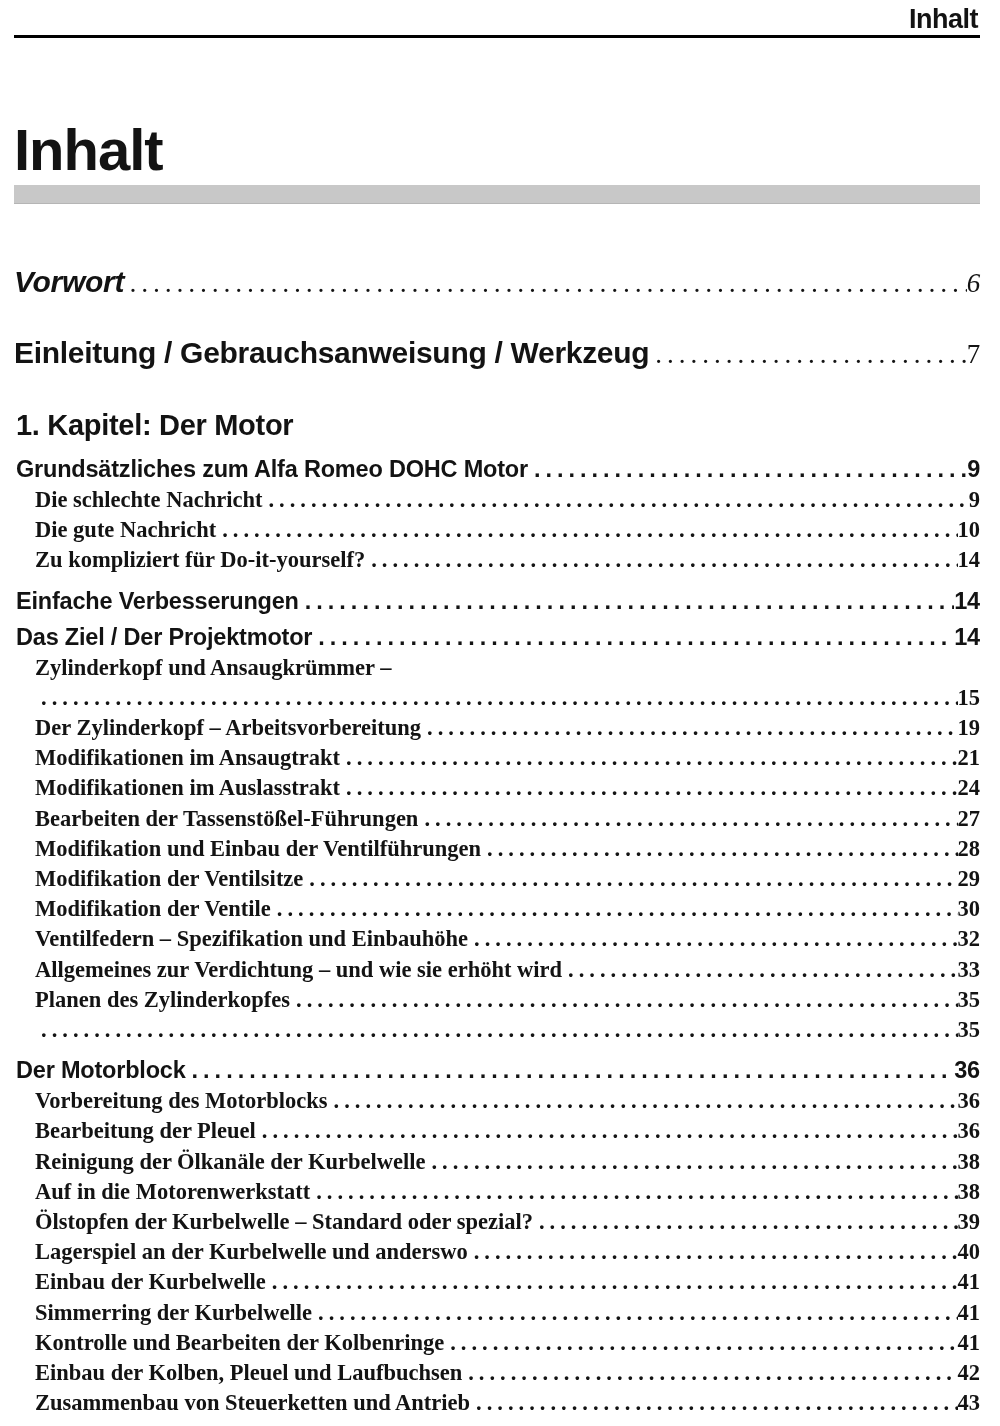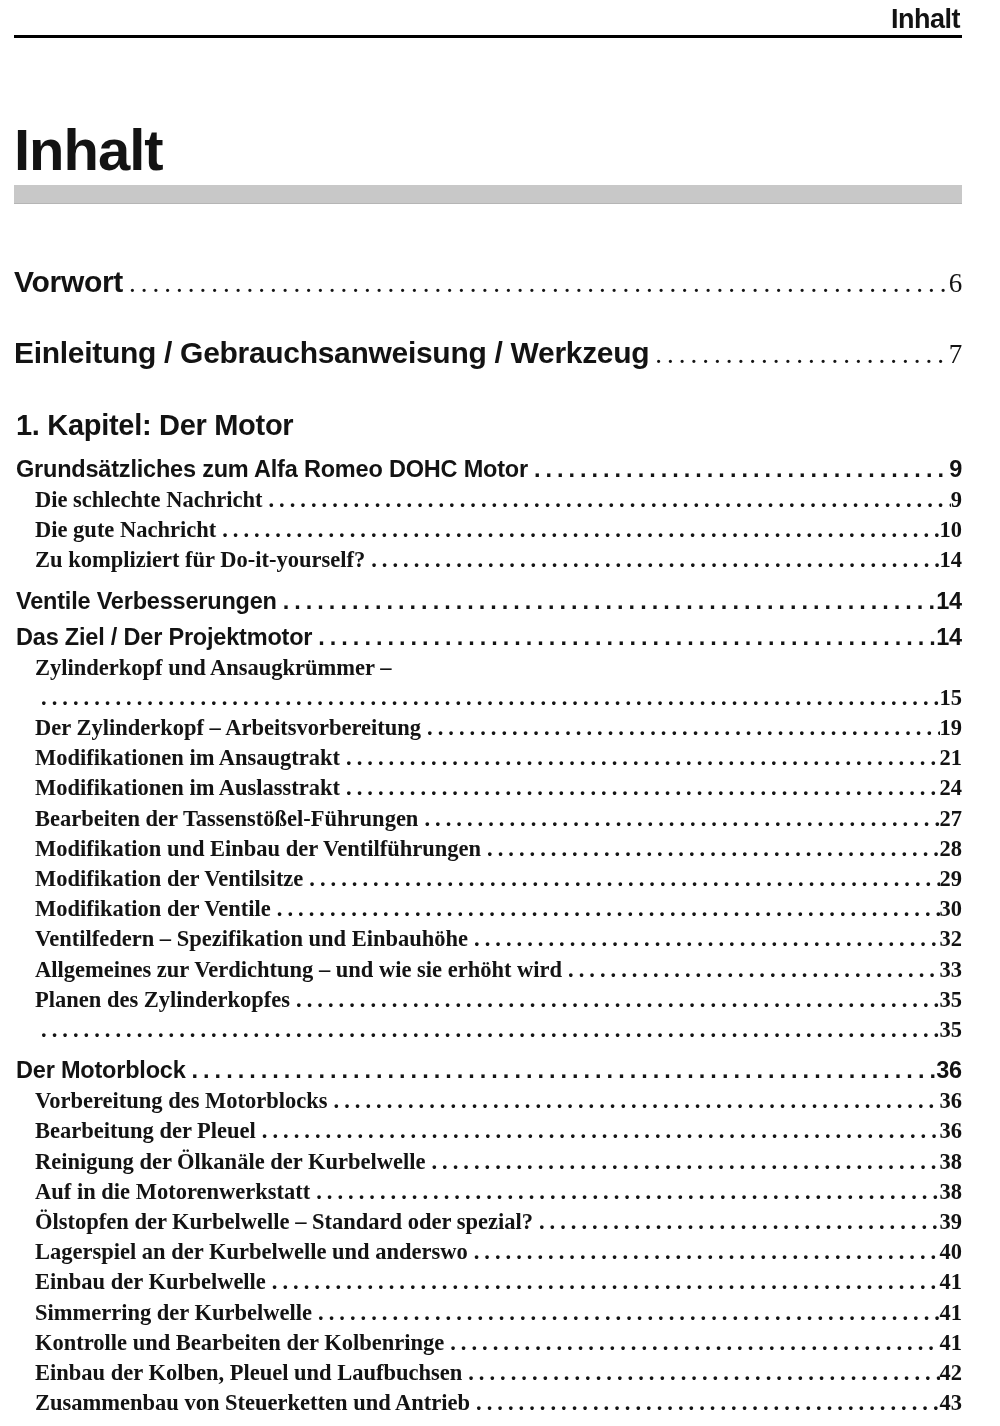--- a/index.html
+++ b/index.html
@@ -3,21 +3,21 @@
 <meta charset="utf-8">
 <style>
   * { box-sizing: border-box; }
   html, body { margin: 0; padding: 0; }
   body {
     width: 1000px; height: 1426px;
     background: #ffffff; color: #131313;
     font-family: "Liberation Sans", sans-serif;
     overflow: hidden;
   }
-  .page { padding: 0 38px 0 14px; }
+  .page { padding: 0 20px 0 14px; }
 
   .running-header {
     display: flex; justify-content: flex-end;
     padding: 6px 2px 2px 0;
     border-bottom: 3px solid #000;
   }
   .running-head-text {
     font-weight: bold; font-size: 27px; line-height: 27px;
     letter-spacing: -0.5px;
   }
@@ -41,21 +41,21 @@
     flex: 1 1 auto; min-width: 0;
     overflow: hidden; white-space: nowrap;
     letter-spacing: 5px; padding-left: 6px;
   }
   .page-num { flex: 0 0 auto; }
 
   .row-part {
     font-size: 30px; line-height: 32px; font-weight: bold;
     letter-spacing: -0.3px; margin-top: 38px;
   }
-  .row-part:first-child { margin-top: 0; }
+  .row-part:first-child { margin-top: 0; font-style: italic; }
   .row-part .leader, .row-part .page-num {
     font-family: "Liberation Serif", serif;
     font-weight: normal; font-size: 27px;
   }
 
   .chapter {
     font-size: 29px; line-height: 30px; font-weight: bold;
     letter-spacing: -0.3px;
     margin: 40px 0 13px 2px;
   }
@@ -111,21 +111,21 @@
         <span class="label">Die gute Nachricht</span>
         <span class="leader">................................................................................................................................................................</span>
         <span class="page-num">10</span>
       </div>
       <div class="row row-sub">
         <span class="label">Zu kompliziert für Do-it-yourself?</span>
         <span class="leader">................................................................................................................................................................</span>
         <span class="page-num">14</span>
       </div>
       <div class="row row-bold">
-        <span class="label">Ventile Verbesserungen</span>
+        <span class="label">Einfache Verbesserungen</span>
         <span class="leader">................................................................................................................................................................</span>
         <span class="page-num">14</span>
       </div>
       <div class="row row-bold">
         <span class="label">Das Ziel / Der Projektmotor</span>
         <span class="leader">................................................................................................................................................................</span>
         <span class="page-num">14</span>
       </div>
       <div class="row row-sub">
         <span class="label">Zylinderkopf und Ansaugkrümmer –</span>

